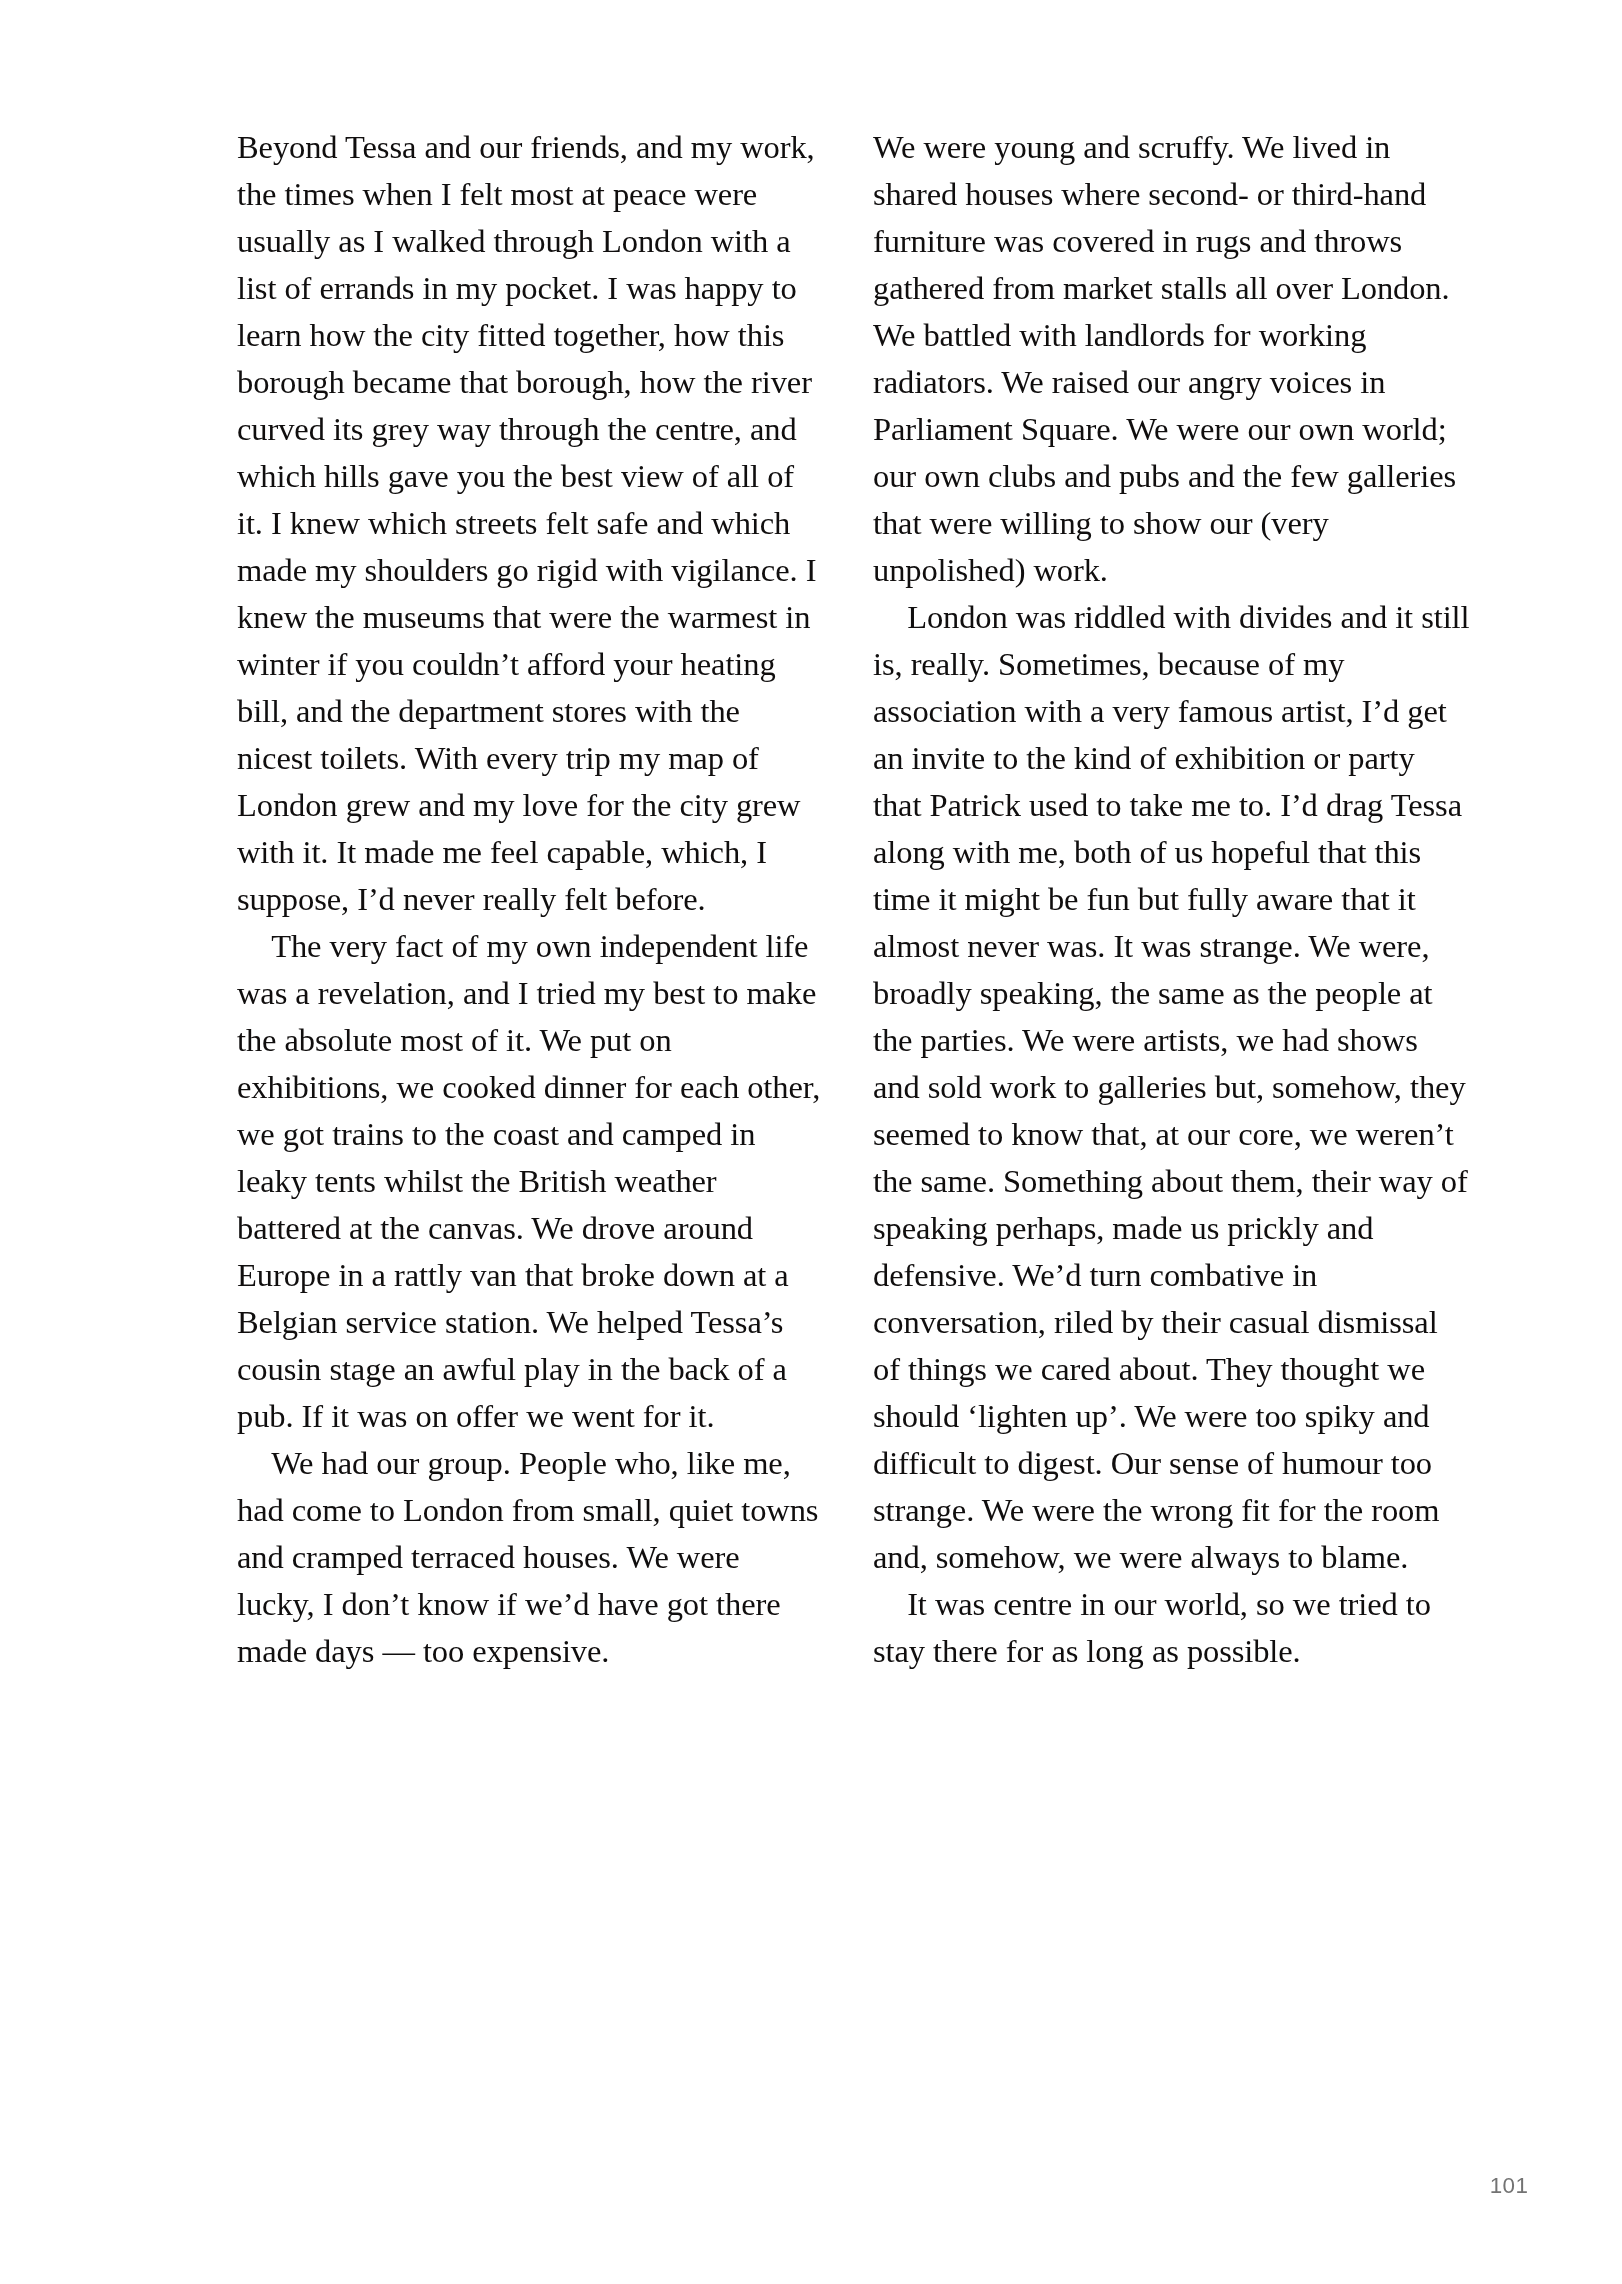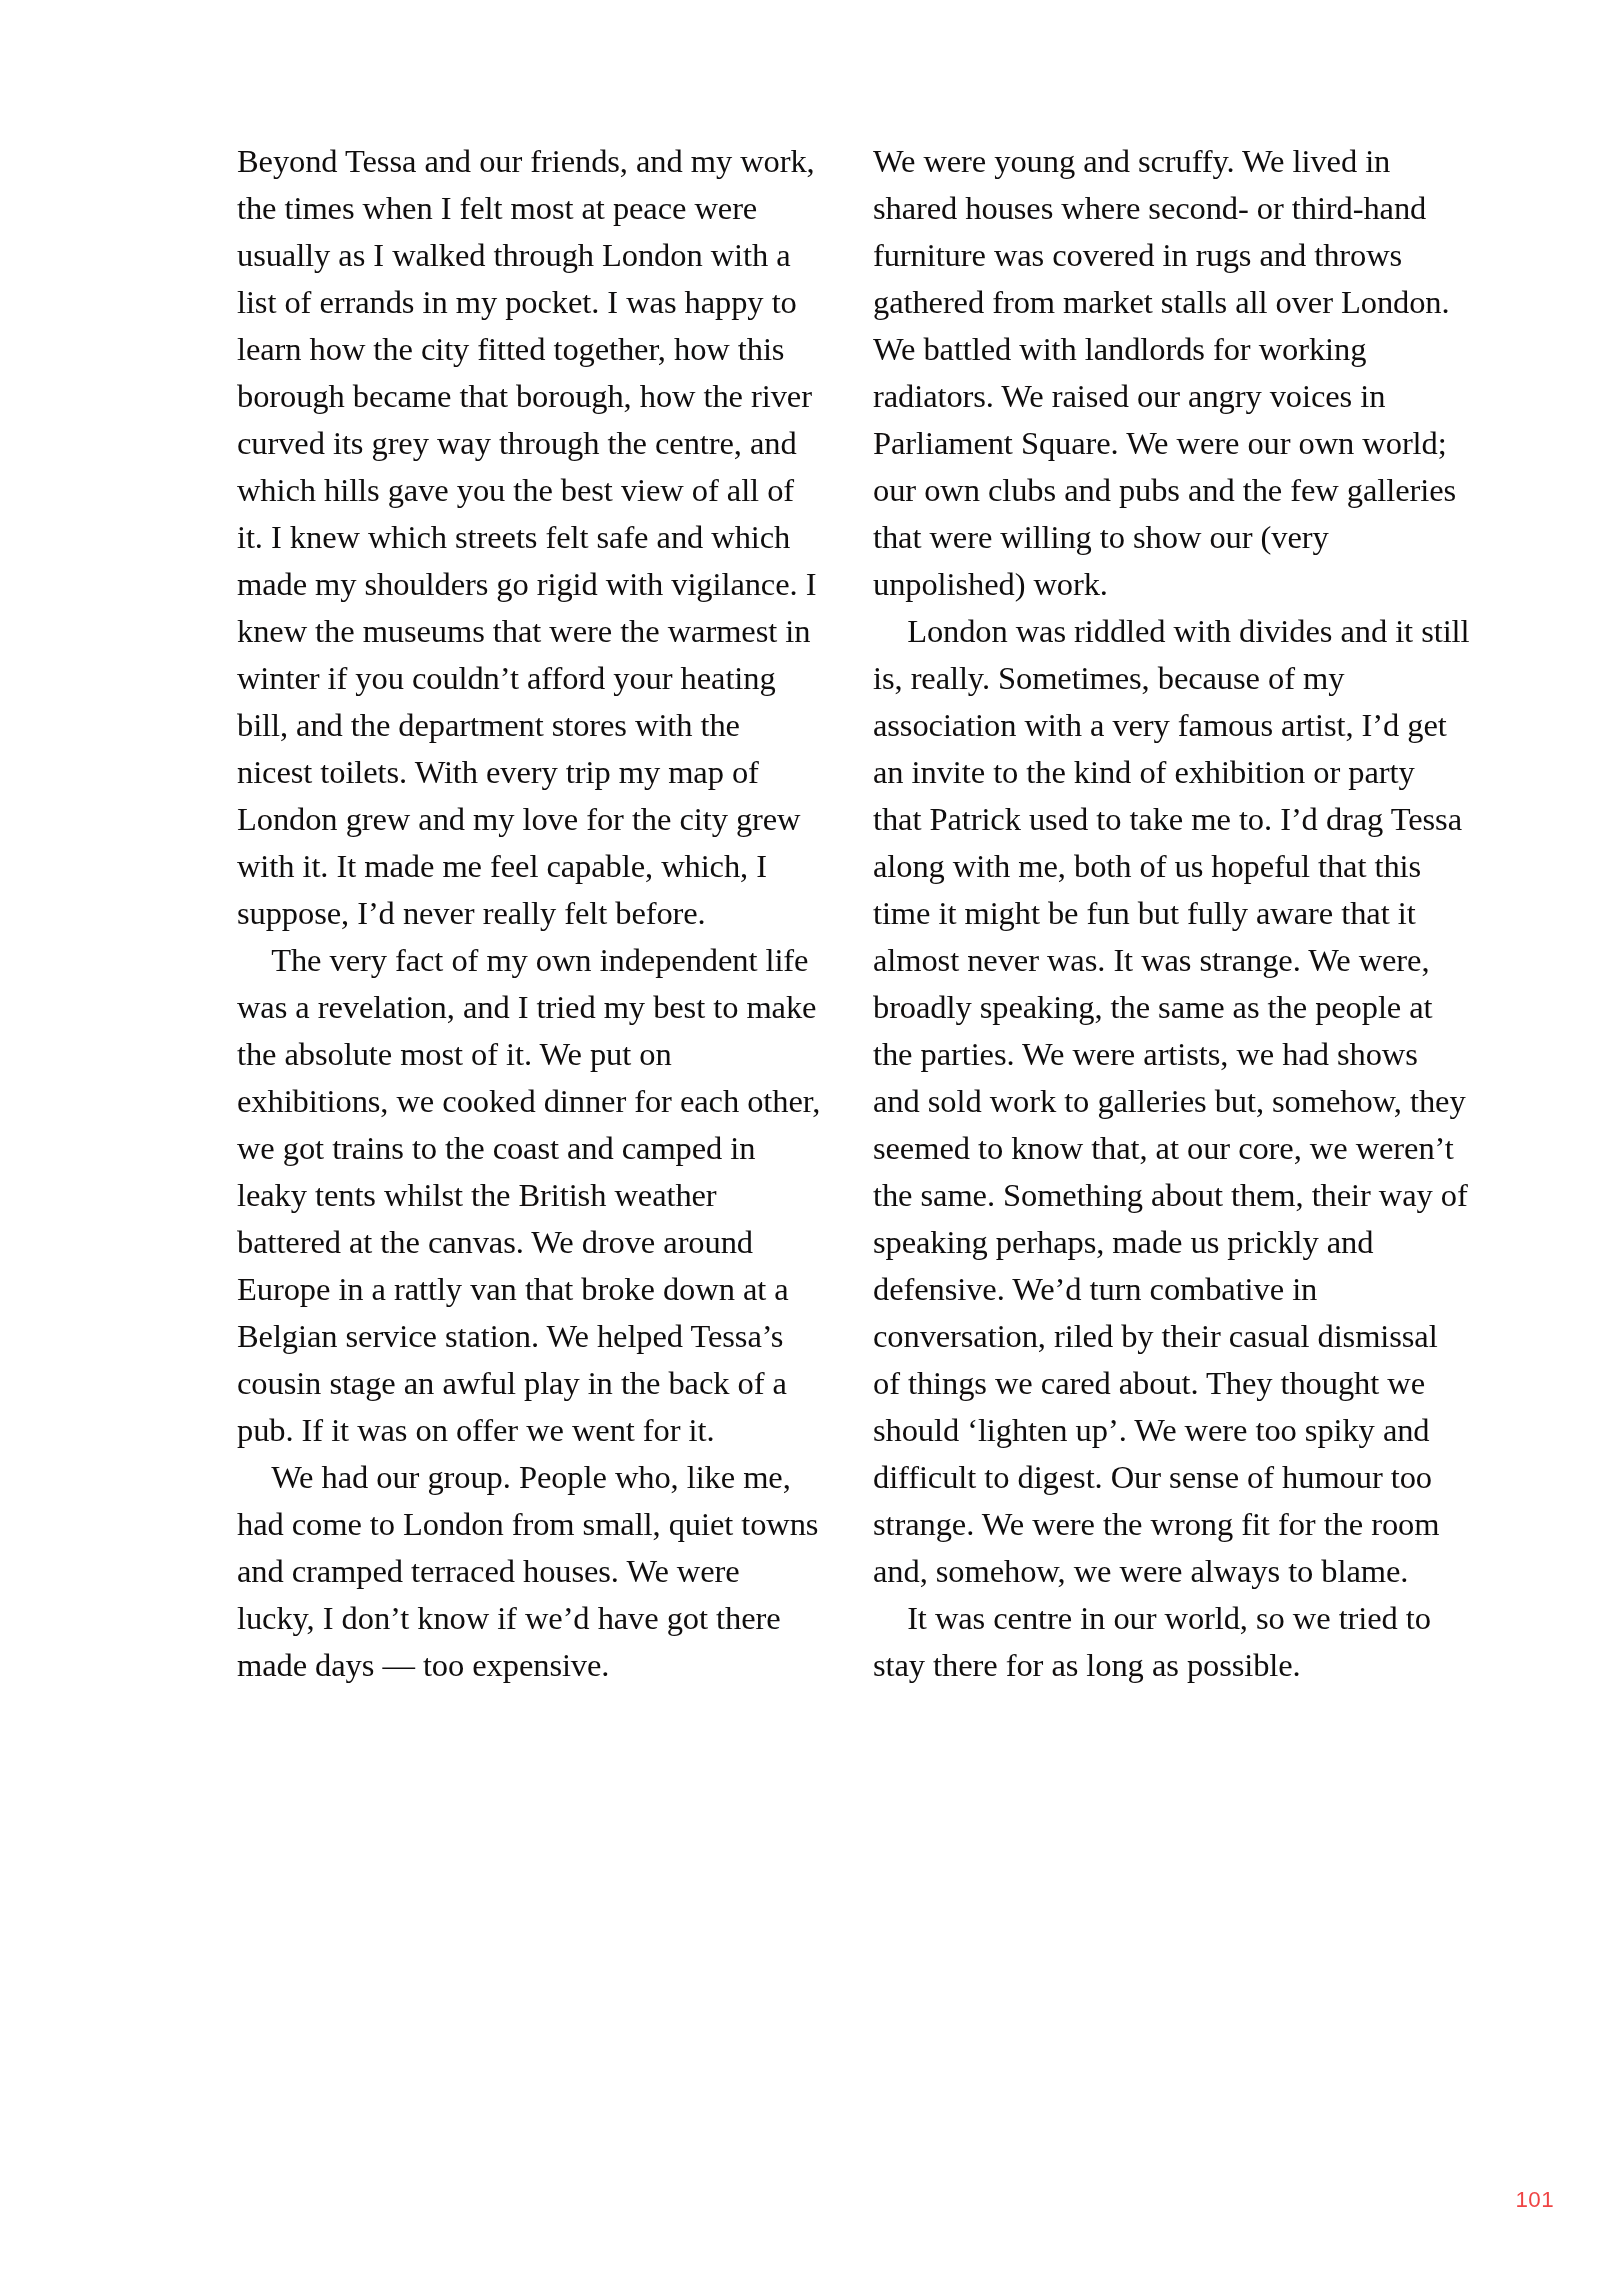--- a/index.html
+++ b/index.html
@@ -14,21 +14,20 @@
     overflow: hidden;
     font-family: "Liberation Serif", "DejaVu Serif", serif;
     color: #100e0e;
     -webkit-font-smoothing: antialiased;
   }
 
   .page {
     position: absolute;
     inset: 0;
     background: #ffffff;
-    margin-top: 14px;
   }
 
   
   .text-body {
     position: absolute;
     left: 237px;
     top: 124px;
     width: 1226px;
     height: 1734px;
   }
@@ -56,23 +55,23 @@
 
   
   .folio {
     position: absolute;
     left: 1464px;
     top: 2173px;
     width: 90px;
     font-family: "Liberation Sans", "DejaVu Sans", sans-serif;
     font-size: 22.4px;
     line-height: 25.4px;
-    color: #ef4444;
+    color: #737373;
     letter-spacing: 0.4px;
-    text-align: right;
+    text-align: center;
   }
 </style>
 </head>
 <body>
 
 <div class="page">
 
   <div class="text-body">
 
     <div class="column column-left">

